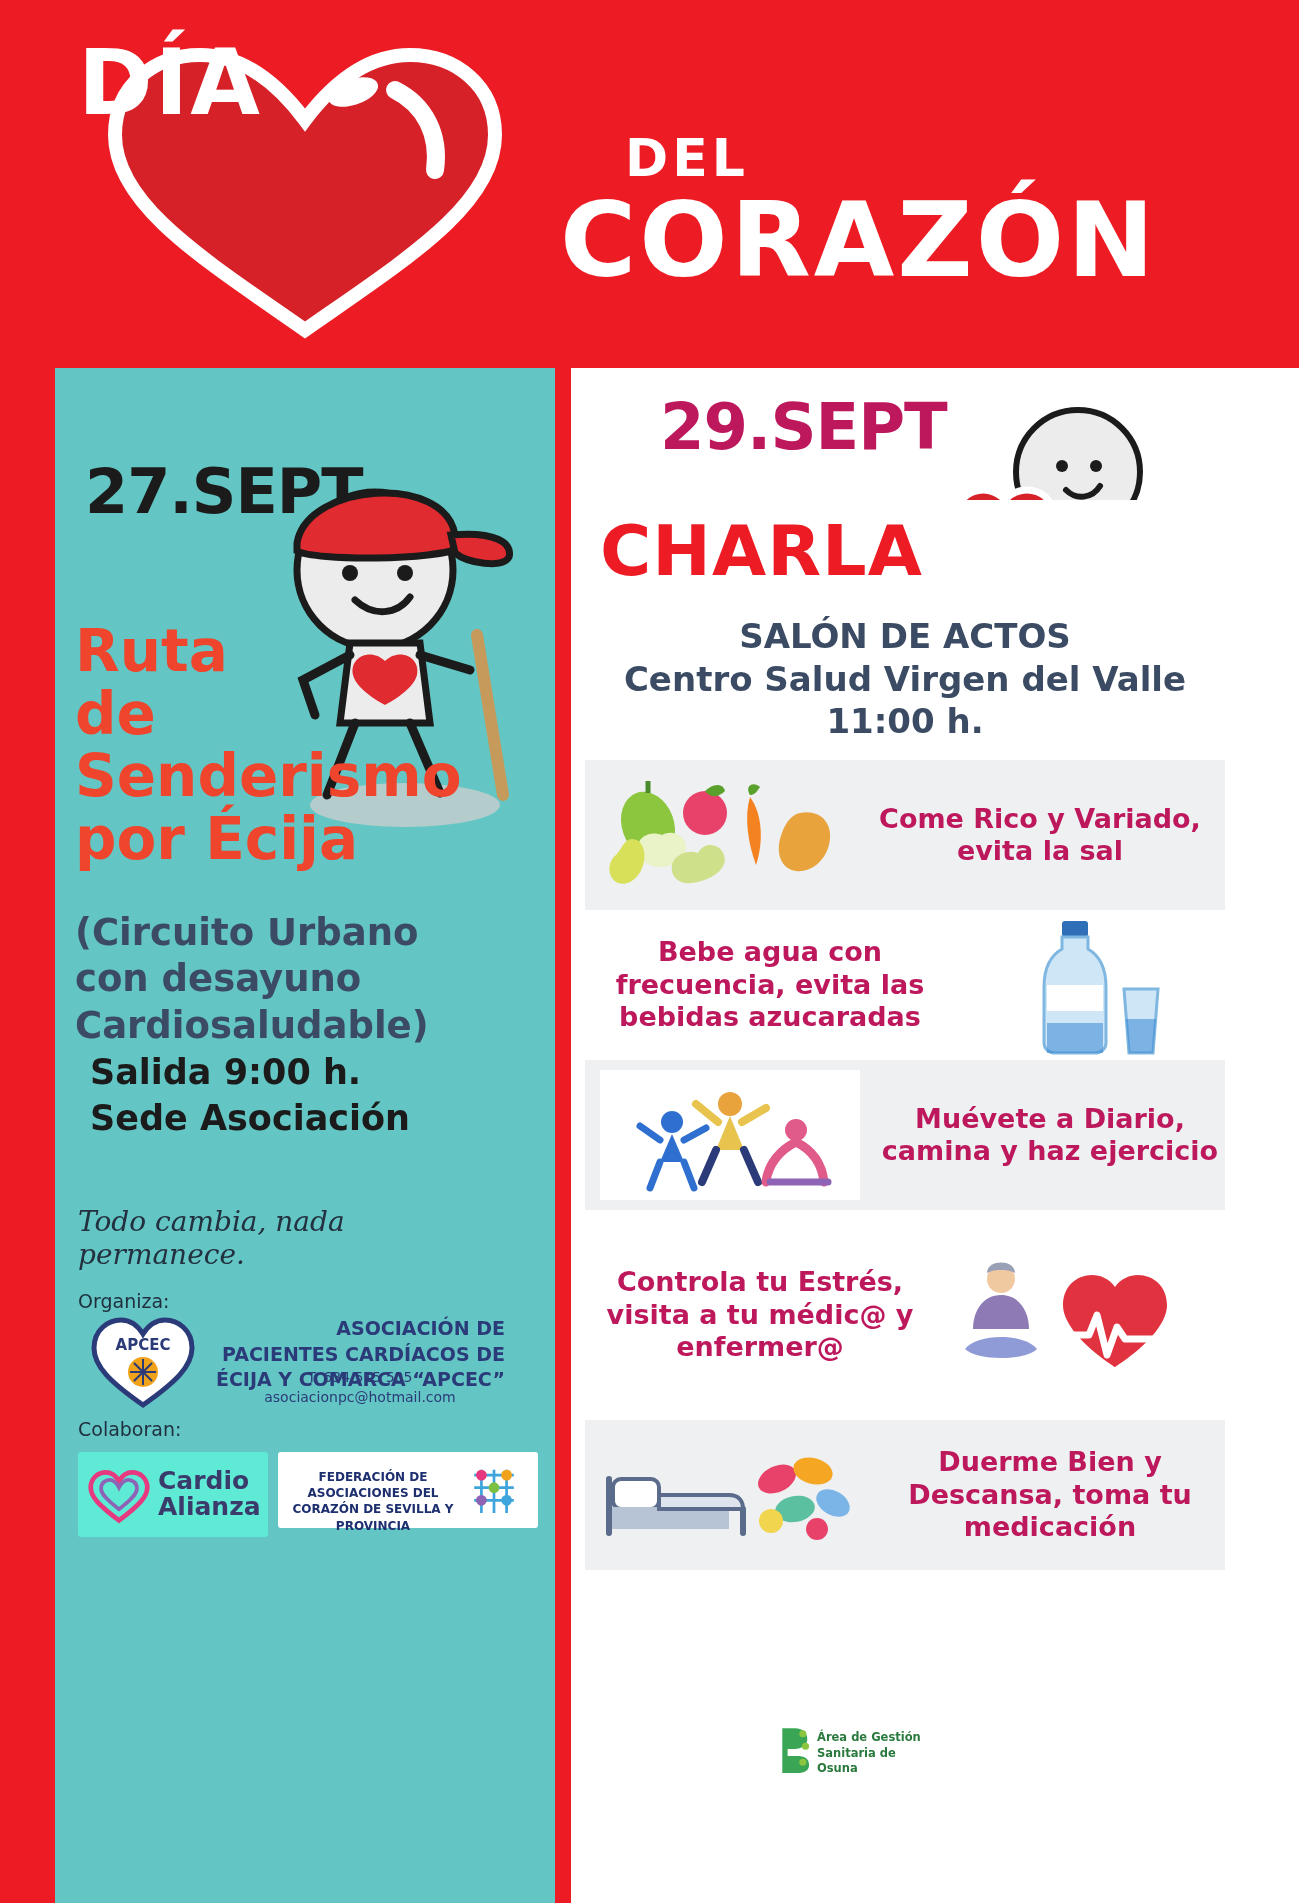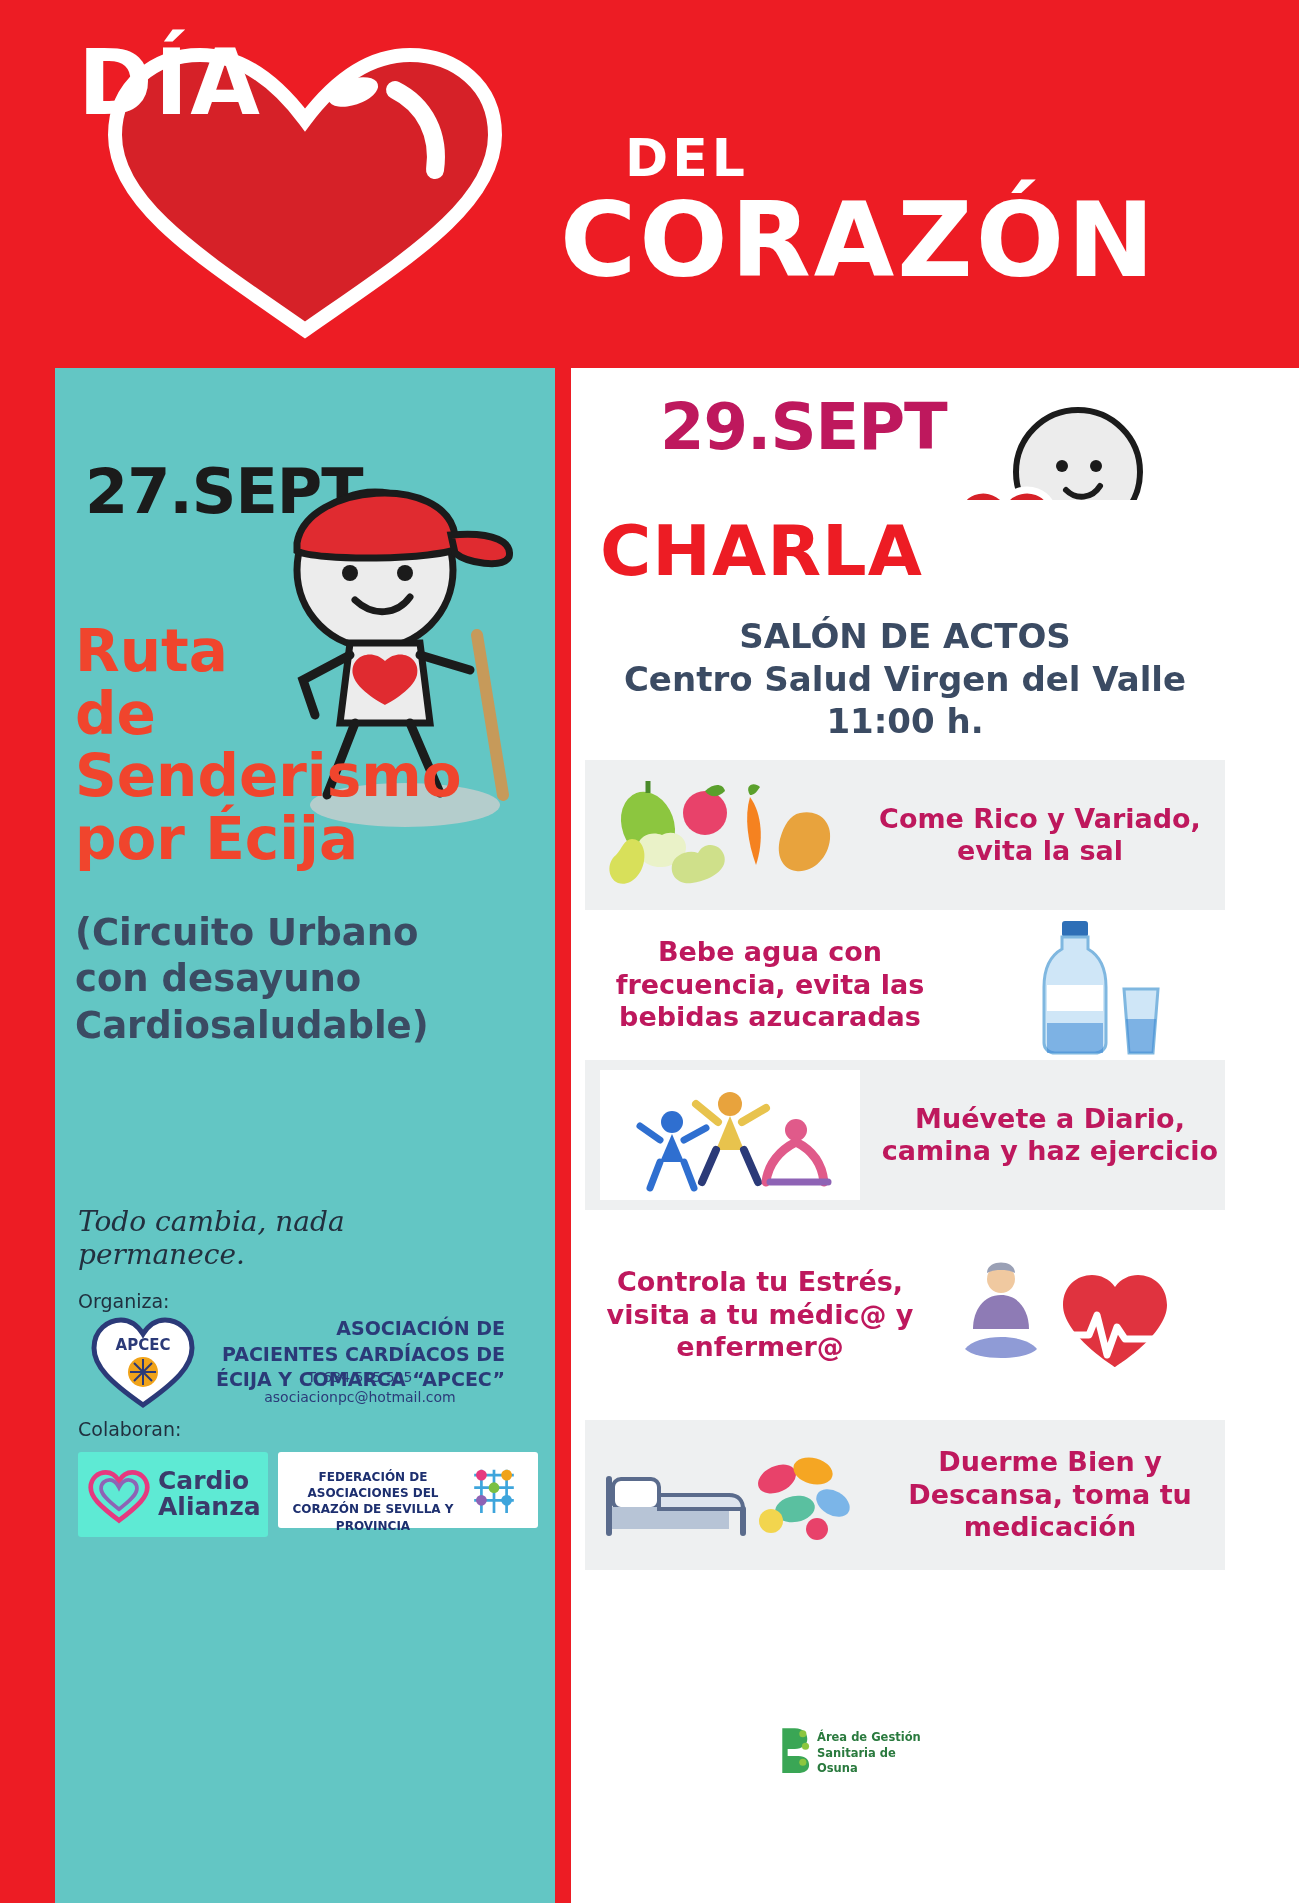--- a/index.html
+++ b/index.html
@@ -203,20 +203,22 @@
     <path d="M222 170 L 248 330" stroke="#c69a5a" stroke-width="12" fill="none" stroke-linecap="round"></path>
   </svg>
 
   <div class="ruta" style="white-space:pre-line;">Ruta
 de
 Senderismo
 por Écija</div>
   <div class="circuito" style="white-space:pre-line;">(Circuito Urbano
 con desayuno
 Cardiosaludable)</div>
+  <div class="salida" style="white-space:pre-line;">Salida 9:00 h.
+Sede Asociación</div>
   <div class="lema">Todo cambia, nada permanece.</div>
 
   <div class="organiza">Organiza:</div>
 
   <svg class="logo-apcec" viewBox="0 0 110 100">
     <path d="M55 95 C 22 72 6 56 6 38 C 6 20 20 10 33 10 C 43 10 50 16 55 24 C 60 16 67 10 77 10 C 90 10 104 20 104 38 C 104 56 88 72 55 95 Z" fill="#ffffff" stroke="#2b3a78" stroke-width="5"></path>
     <text x="55" y="40" font-size="15" font-weight="bold" fill="#2b3a78" text-anchor="middle" font-family="DejaVu Sans">APCEC</text>
     <circle cx="55" cy="62" r="15" fill="#f0a31a"></circle>
     <path d="M42 62 h26 M55 49 v26 M46 53 l18 18 M64 53 l-18 18" stroke="#2b3a78" stroke-width="2"></path>
   </svg>

